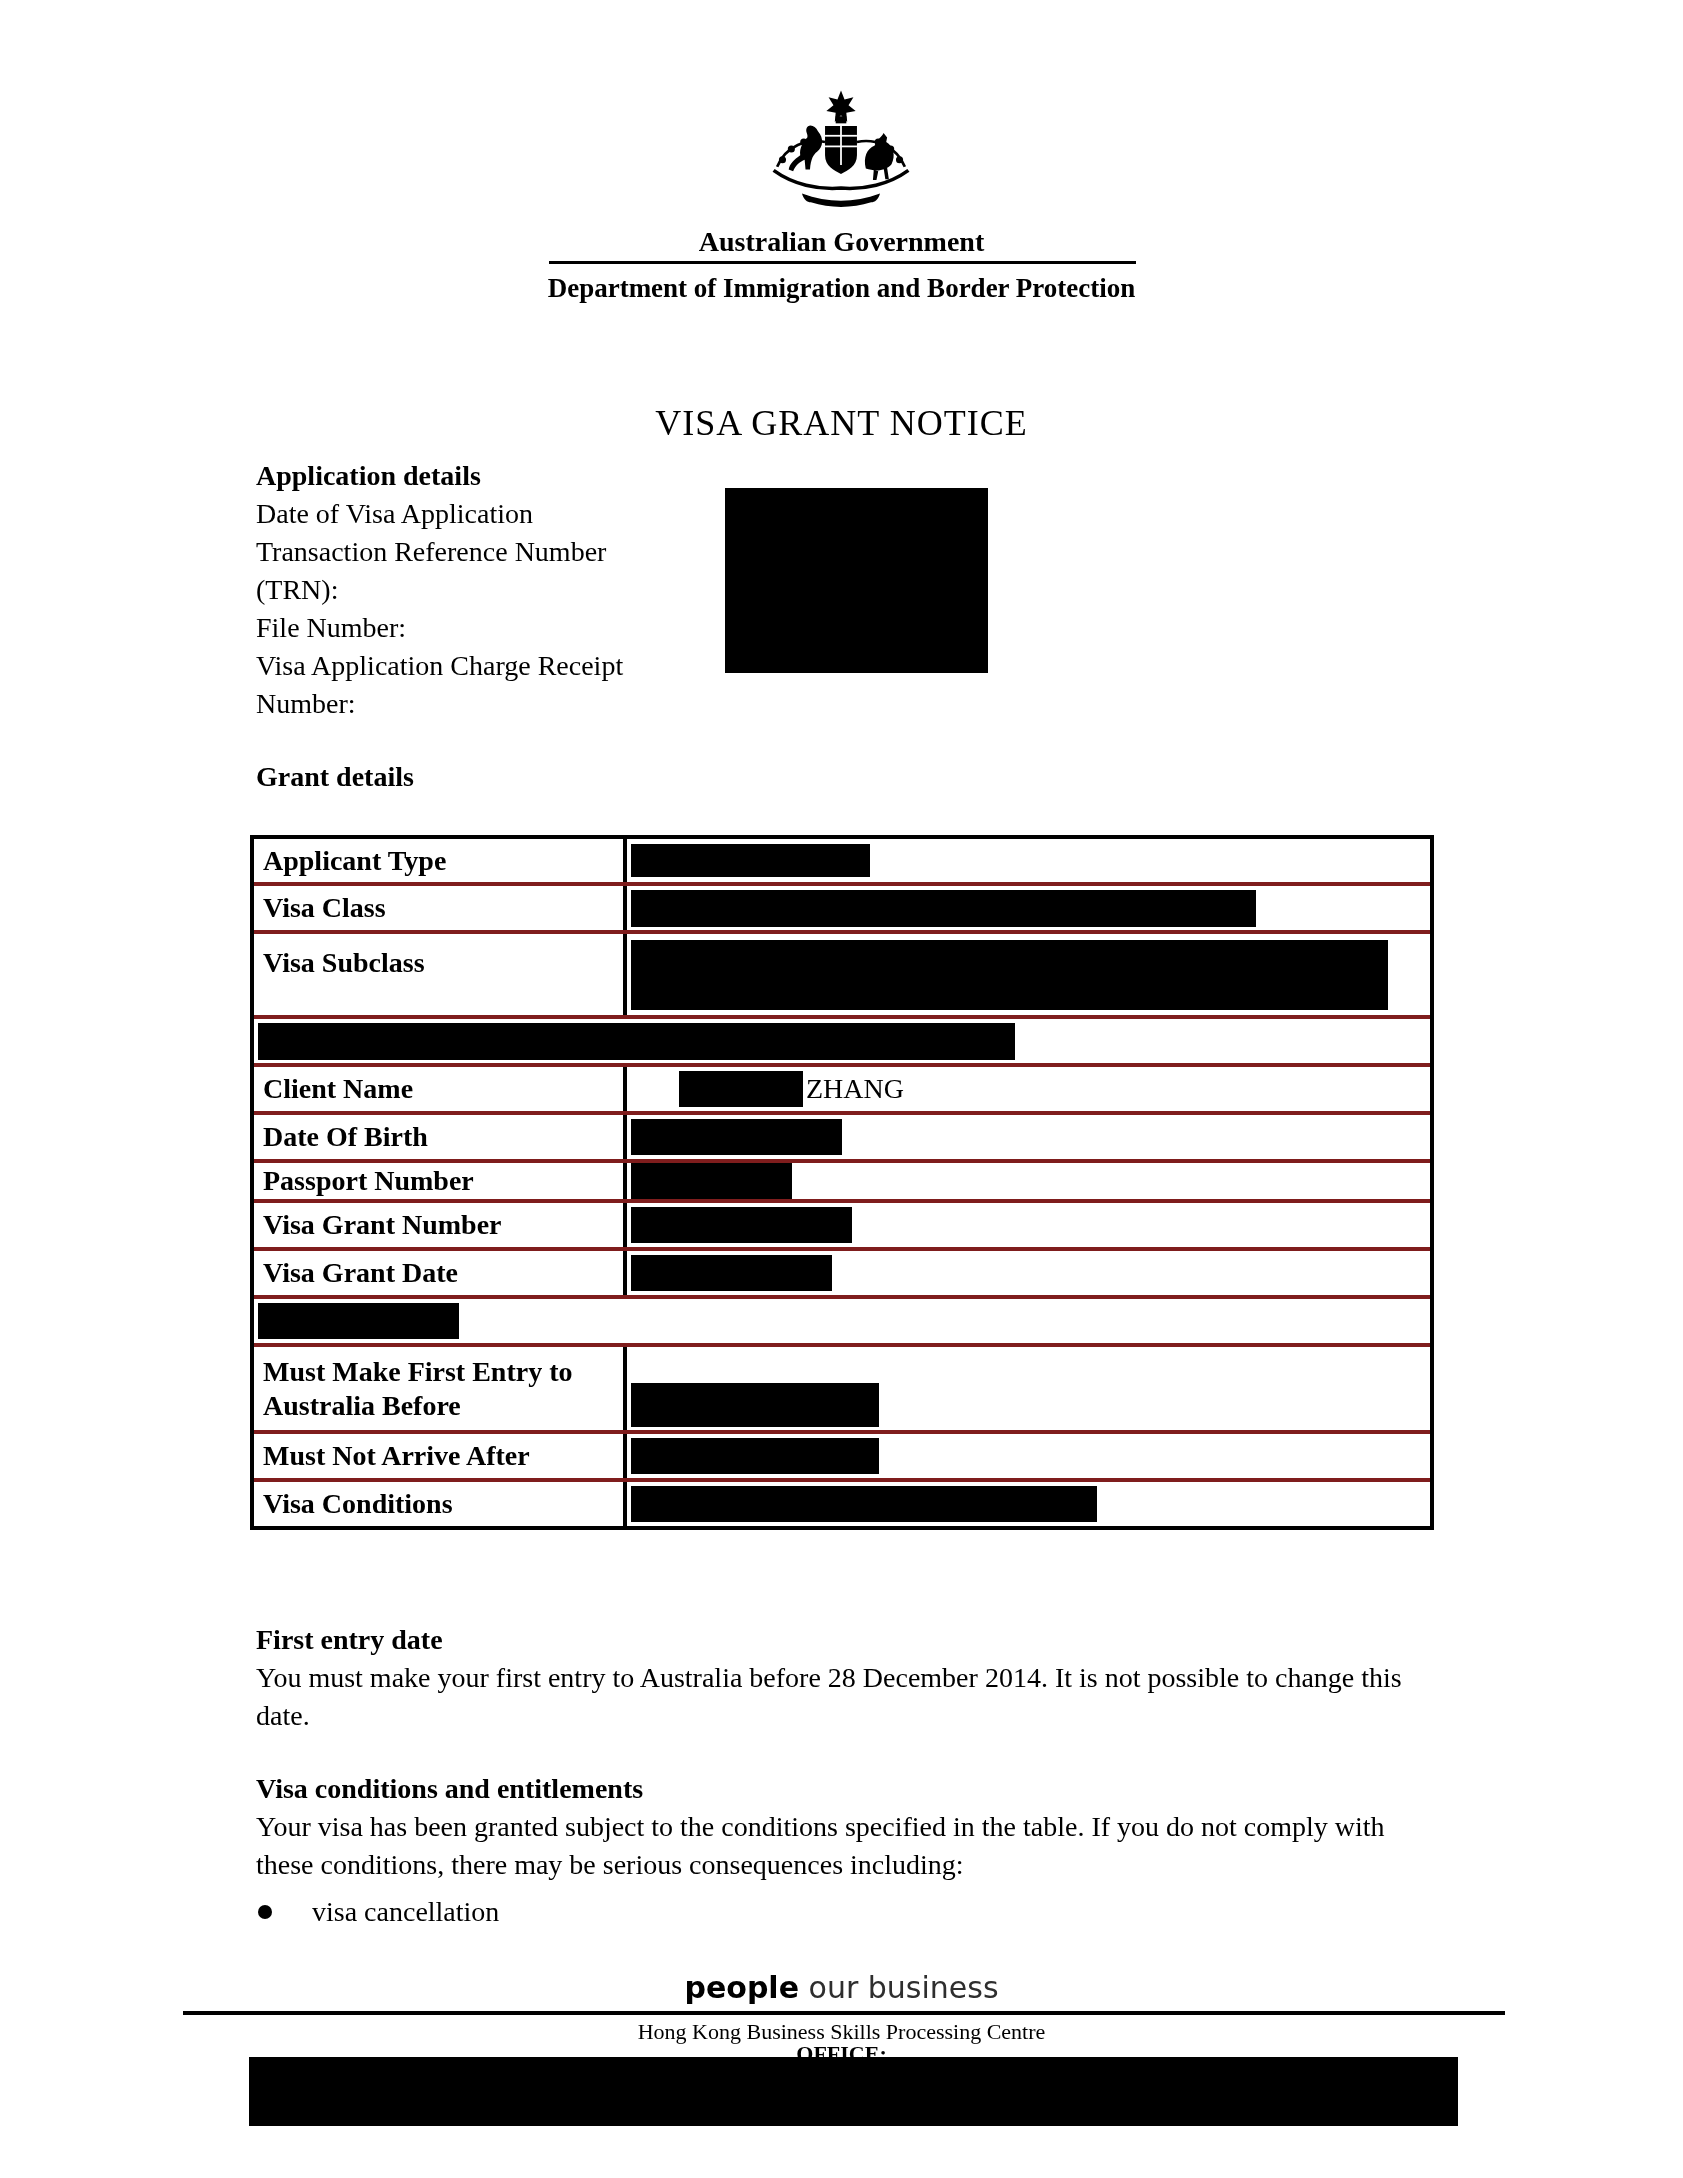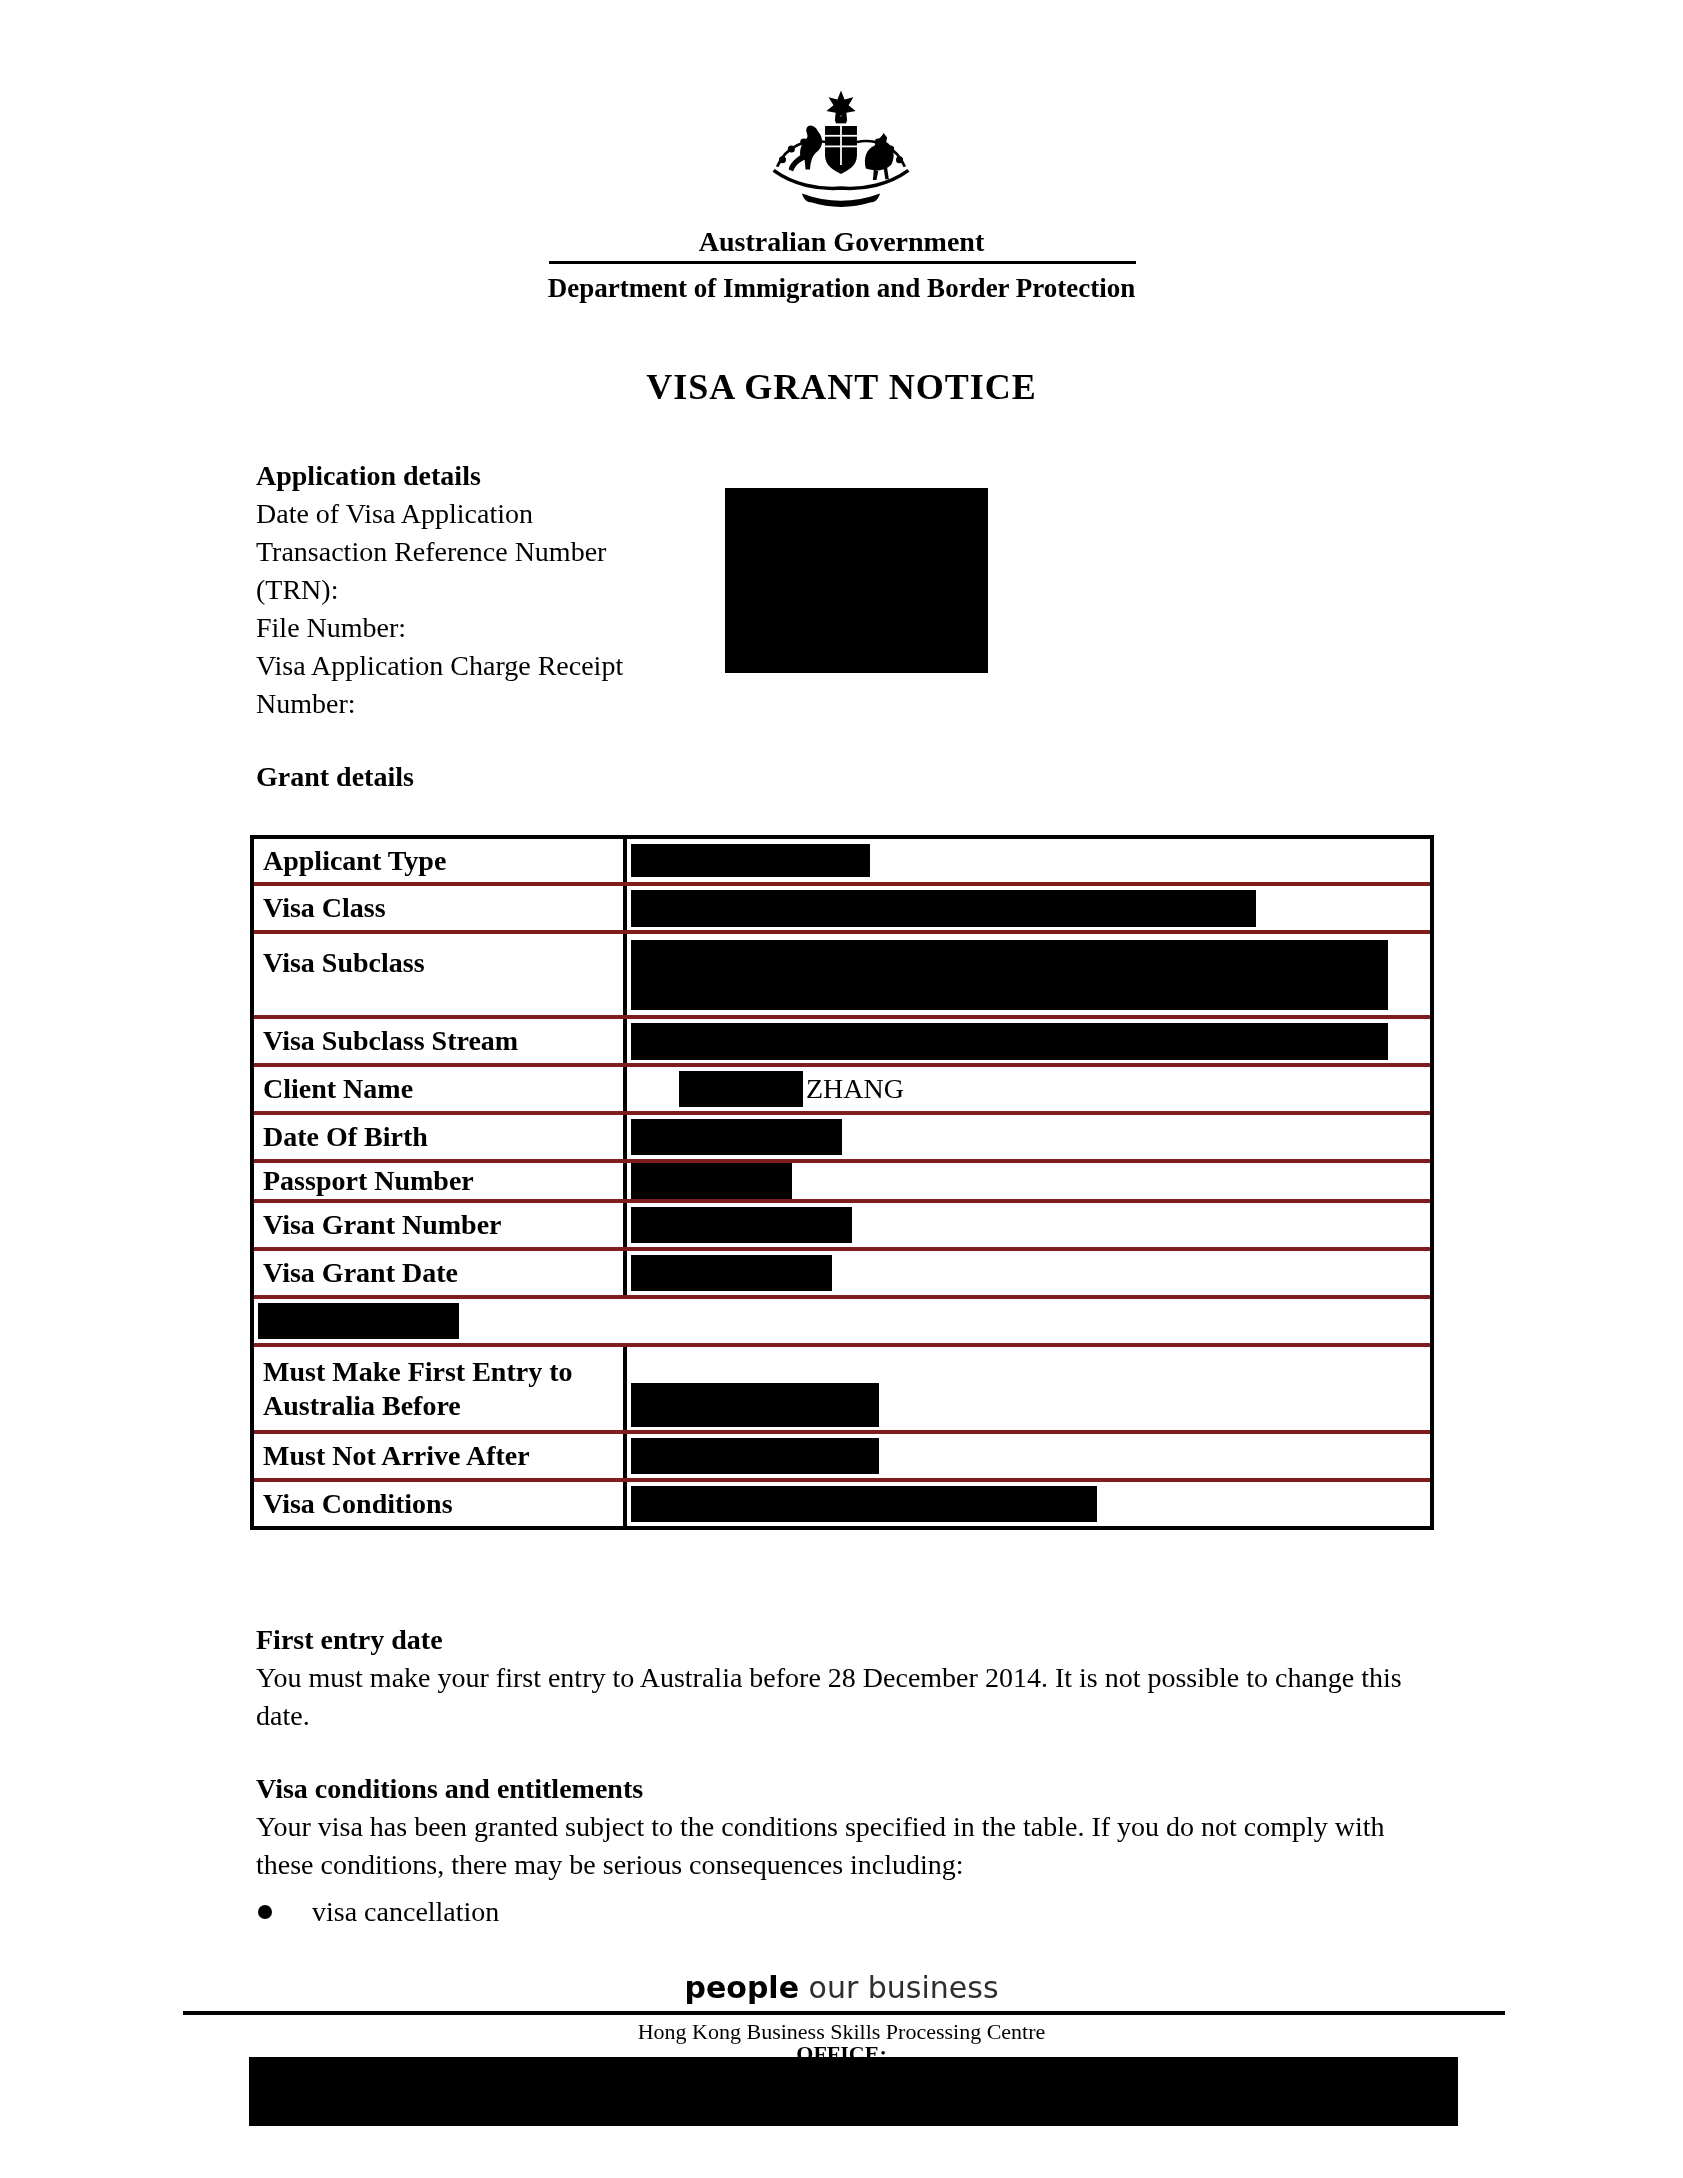--- a/index.html
+++ b/index.html
@@ -5,21 +5,21 @@
   html,body{margin:0;padding:0;background:#ffffff;}
   .page{position:relative;width:1683px;height:2178px;background:#ffffff;
         font-family:"Liberation Serif","DejaVu Serif",serif;color:#000;overflow:hidden;}
   .abs{position:absolute;}
   .center{left:0;width:1683px;text-align:center;}
   .b{font-weight:bold;}
   .redact{display:inline-block;background:#000;}
   .hdr-gov{font-size:28px;font-weight:bold;}
   .hdr-dept{font-size:27px;font-weight:bold;}
   .hdr-rule{background:#000;height:3px;}
-  .doc-title{font-size:36px;font-weight:bold;letter-spacing:1px;}
+  .doc-title{font-size:36px;font-weight:normal;letter-spacing:1px;margin-top:36px;}
   .h2{font-size:28px;font-weight:bold;line-height:38px;}
   .bodytext{font-size:28px;line-height:38px;}
   .app-lines div{font-size:28px;line-height:38px;}
   
   .gtable{border:4px solid #000;width:1184px;box-sizing:border-box;}
   .trow{display:flex;border-bottom:4px solid #7f1d1d;box-sizing:border-box;}
   .trow:last-child{border-bottom:none;}
   .tlabel{width:373px;box-sizing:border-box;border-right:4px solid #000;
           display:flex;align-items:center;padding-left:9px;
           font-size:28px;font-weight:bold;line-height:34px;}
@@ -103,21 +103,20 @@
     </div>
 
     <div class="trow" style="height:85px;">
       <div class="tlabel top">Visa Subclass</div>
       <div class="tvalue">
         <span class="redact" style="width:757px;height:70px;"></span>
       </div>
     </div>
 
     <div class="trow" style="height:48px;">
-      <div class="tlabel">Visa Subclass Stream</div>
       <div class="tvalue">
         <span class="redact" style="width:757px;height:37px;"></span>
       </div>
     </div>
 
     <div class="trow" style="height:48px;gap:48px;">
       <div class="tlabel">Client Name</div>
       <div class="tvalue">
         <span class="redact" style="width:124px;height:36px;"></span>
         <span class="cell-text">ZHANG</span>

